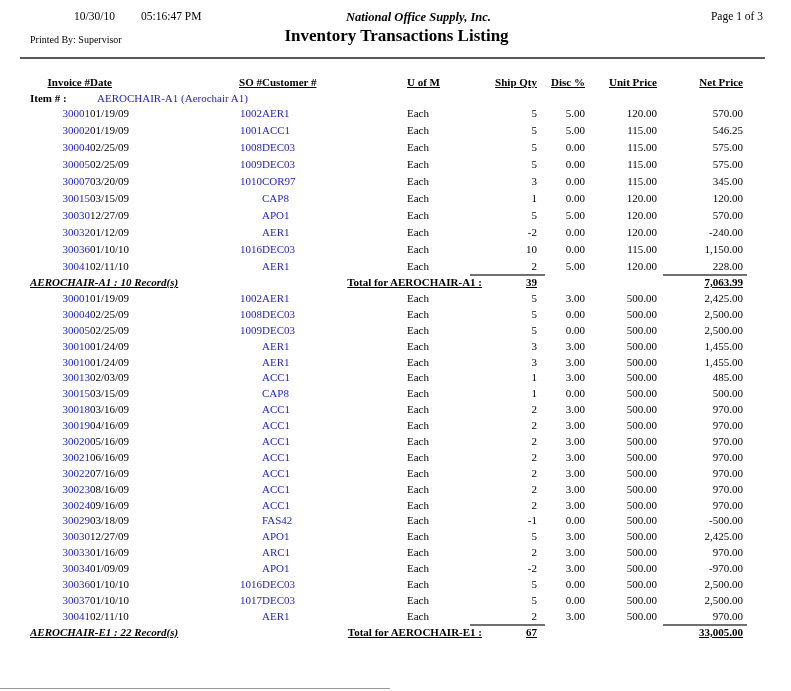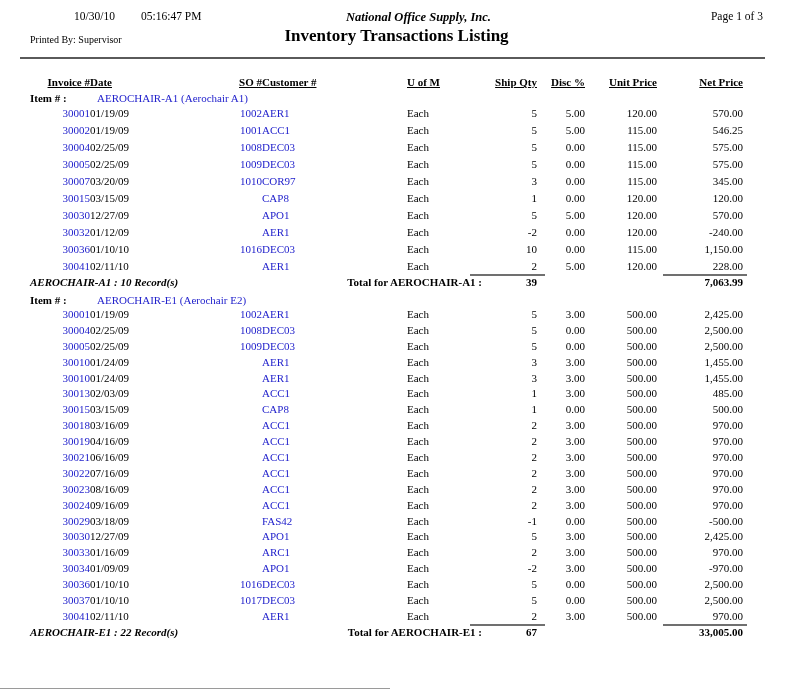--- a/index.html
+++ b/index.html
@@ -27,21 +27,21 @@
   .la { text-align:left; }
   .c1 { padding-left:8px; }
   .c3 { padding-left:14px; }
   .c4 { padding-left:6px; }
   .link { color:var(--link); cursor:pointer; }
   .item-row td { height:16px; vertical-align:bottom;margin-left:28px; }
   .item-label { font-weight:bold; display:inline-block; width:67px; }
   .data-row td { vertical-align:middle; }
   .s1 td { height:17px; }
   .s2 td { height:15.9px; }
-  .total-row td { height:16px; vertical-align:middle; font-weight:bold; }
+  .total-row td { height:16px; vertical-align:middle; font-weight:bold;text-decoration:underline; }
   .summary { font-style:italic; font-weight:normal; }
   .total-label { text-align:right; padding-right:12px; }
   .total-qty { position:relative; }
   .total-qty::before { content:""; position:absolute; left:-12px; right:-8px; top:0; height:2px; background:var(--rule2); }
   .total-net { position:relative; }
   .total-net::before { content:""; position:absolute; left:6px; right:-4px; top:0; height:2px; background:var(--rule2); }
   .bottom-line { position:absolute; left:0; top:688px; width:390px; height:1px; background:#9a9a9a; }
 </style>
 </head>
 <body>
@@ -205,23 +205,20 @@
           <td class="c8 ra">228.00</td>
         </tr>
         <tr class="total-row">
           <td class="summary la" colspan="3">AEROCHAIR-A1 : 10 Record(s)</td>
           <td class="total-label" colspan="2">Total for AEROCHAIR-A1 :</td>
           <td class="c5 ra total-qty">39</td>
           <td class="c6"></td>
           <td class="c7"></td>
           <td class="c8 ra total-net">7,063.99</td>
         </tr>
-        <tr class="item-row">
-          <td class="la" colspan="9"><span class="item-label">Item # :</span><span class="item-name link">AEROCHAIR-E1 (Aerochair E2)</span></td>
-        </tr>
         <tr class="data-row s2">
           <td class="c0 ra link">30001</td>
           <td class="c1 la">01/19/09</td>
           <td class="c2 ra link">1002</td>
           <td class="c3 la link">AER1</td>
           <td class="c4 la">Each</td>
           <td class="c5 ra">5</td>
           <td class="c6 ra">3.00</td>
           <td class="c7 ra">500.00</td>
           <td class="c8 ra">2,425.00</td>
@@ -299,20 +296,31 @@
           <td class="c3 la link">ACC1</td>
           <td class="c4 la">Each</td>
           <td class="c5 ra">2</td>
           <td class="c6 ra">3.00</td>
           <td class="c7 ra">500.00</td>
           <td class="c8 ra">970.00</td>
         </tr>
         <tr class="data-row s2">
           <td class="c0 ra link">30019</td>
           <td class="c1 la">04/16/09</td>
+          <td class="c2 ra"></td>
+          <td class="c3 la link">ACC1</td>
+          <td class="c4 la">Each</td>
+          <td class="c5 ra">2</td>
+          <td class="c6 ra">3.00</td>
+          <td class="c7 ra">500.00</td>
+          <td class="c8 ra">970.00</td>
+        </tr>
+        <tr class="data-row s2">
+          <td class="c0 ra link">30020</td>
+          <td class="c1 la">05/16/09</td>
           <td class="c2 ra"></td>
           <td class="c3 la link">ACC1</td>
           <td class="c4 la">Each</td>
           <td class="c5 ra">2</td>
           <td class="c6 ra">3.00</td>
           <td class="c7 ra">500.00</td>
           <td class="c8 ra">970.00</td>
         </tr>
         <tr class="data-row s2">
           <td class="c0 ra link">30021</td>

